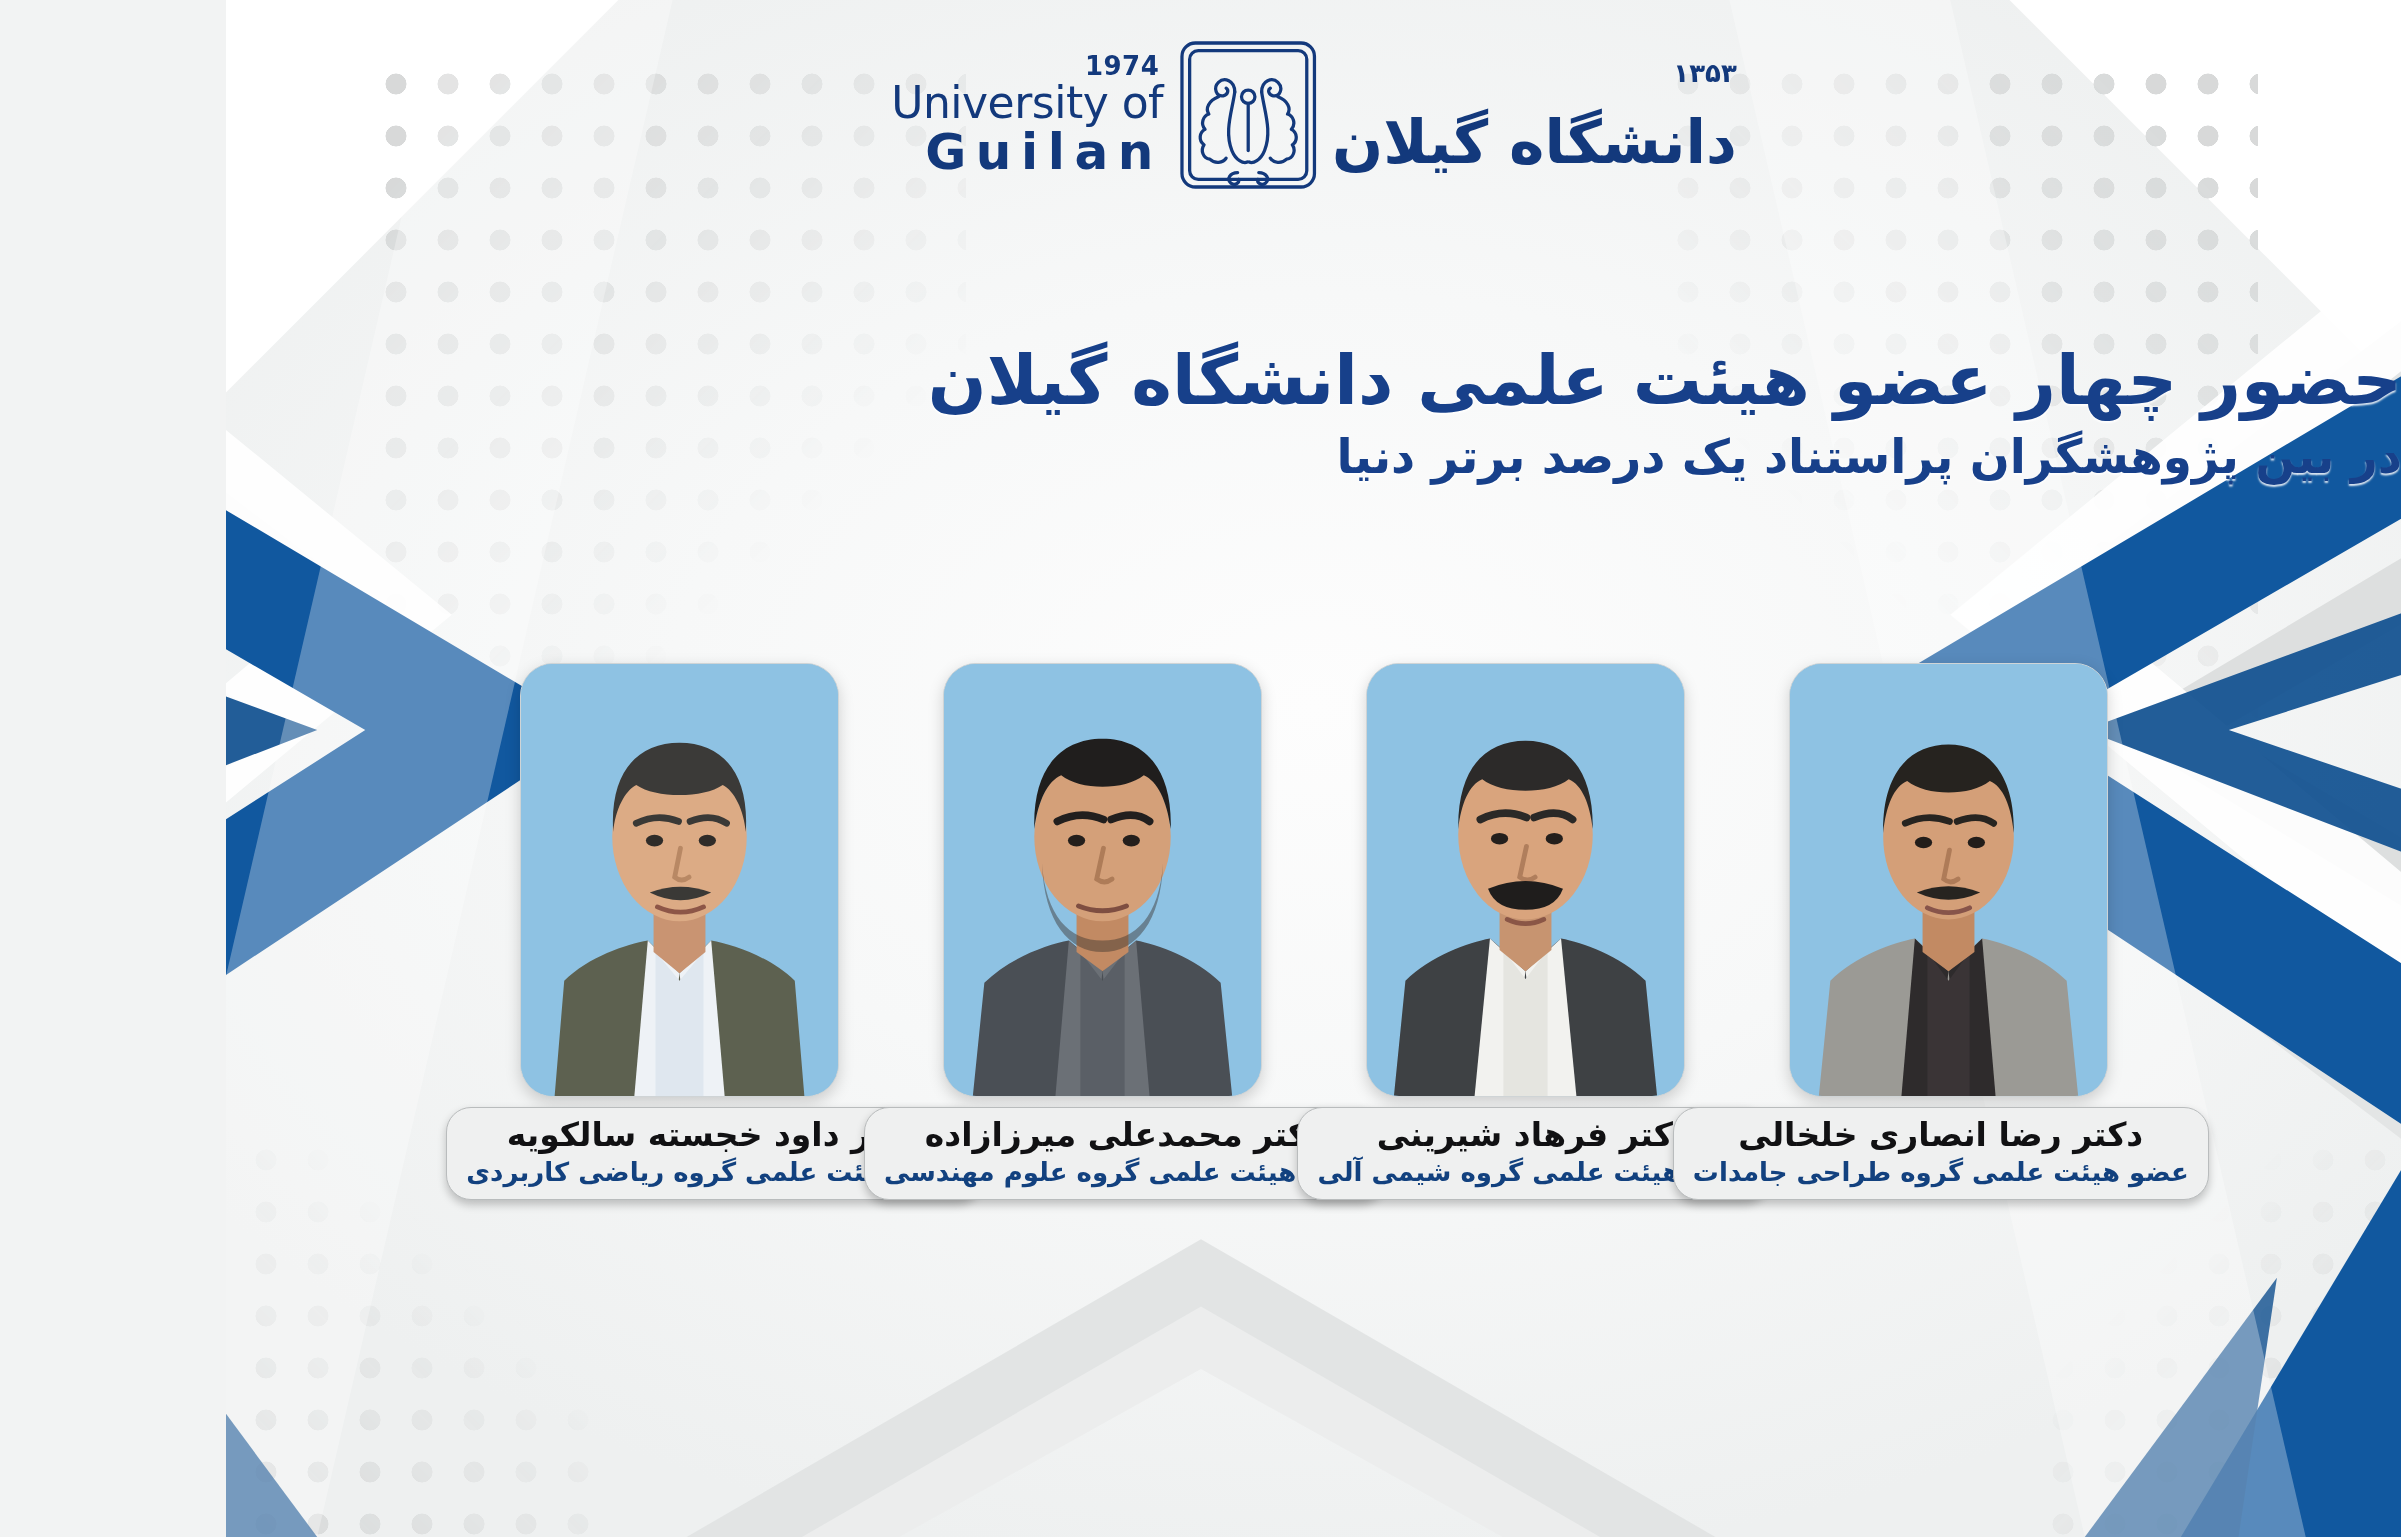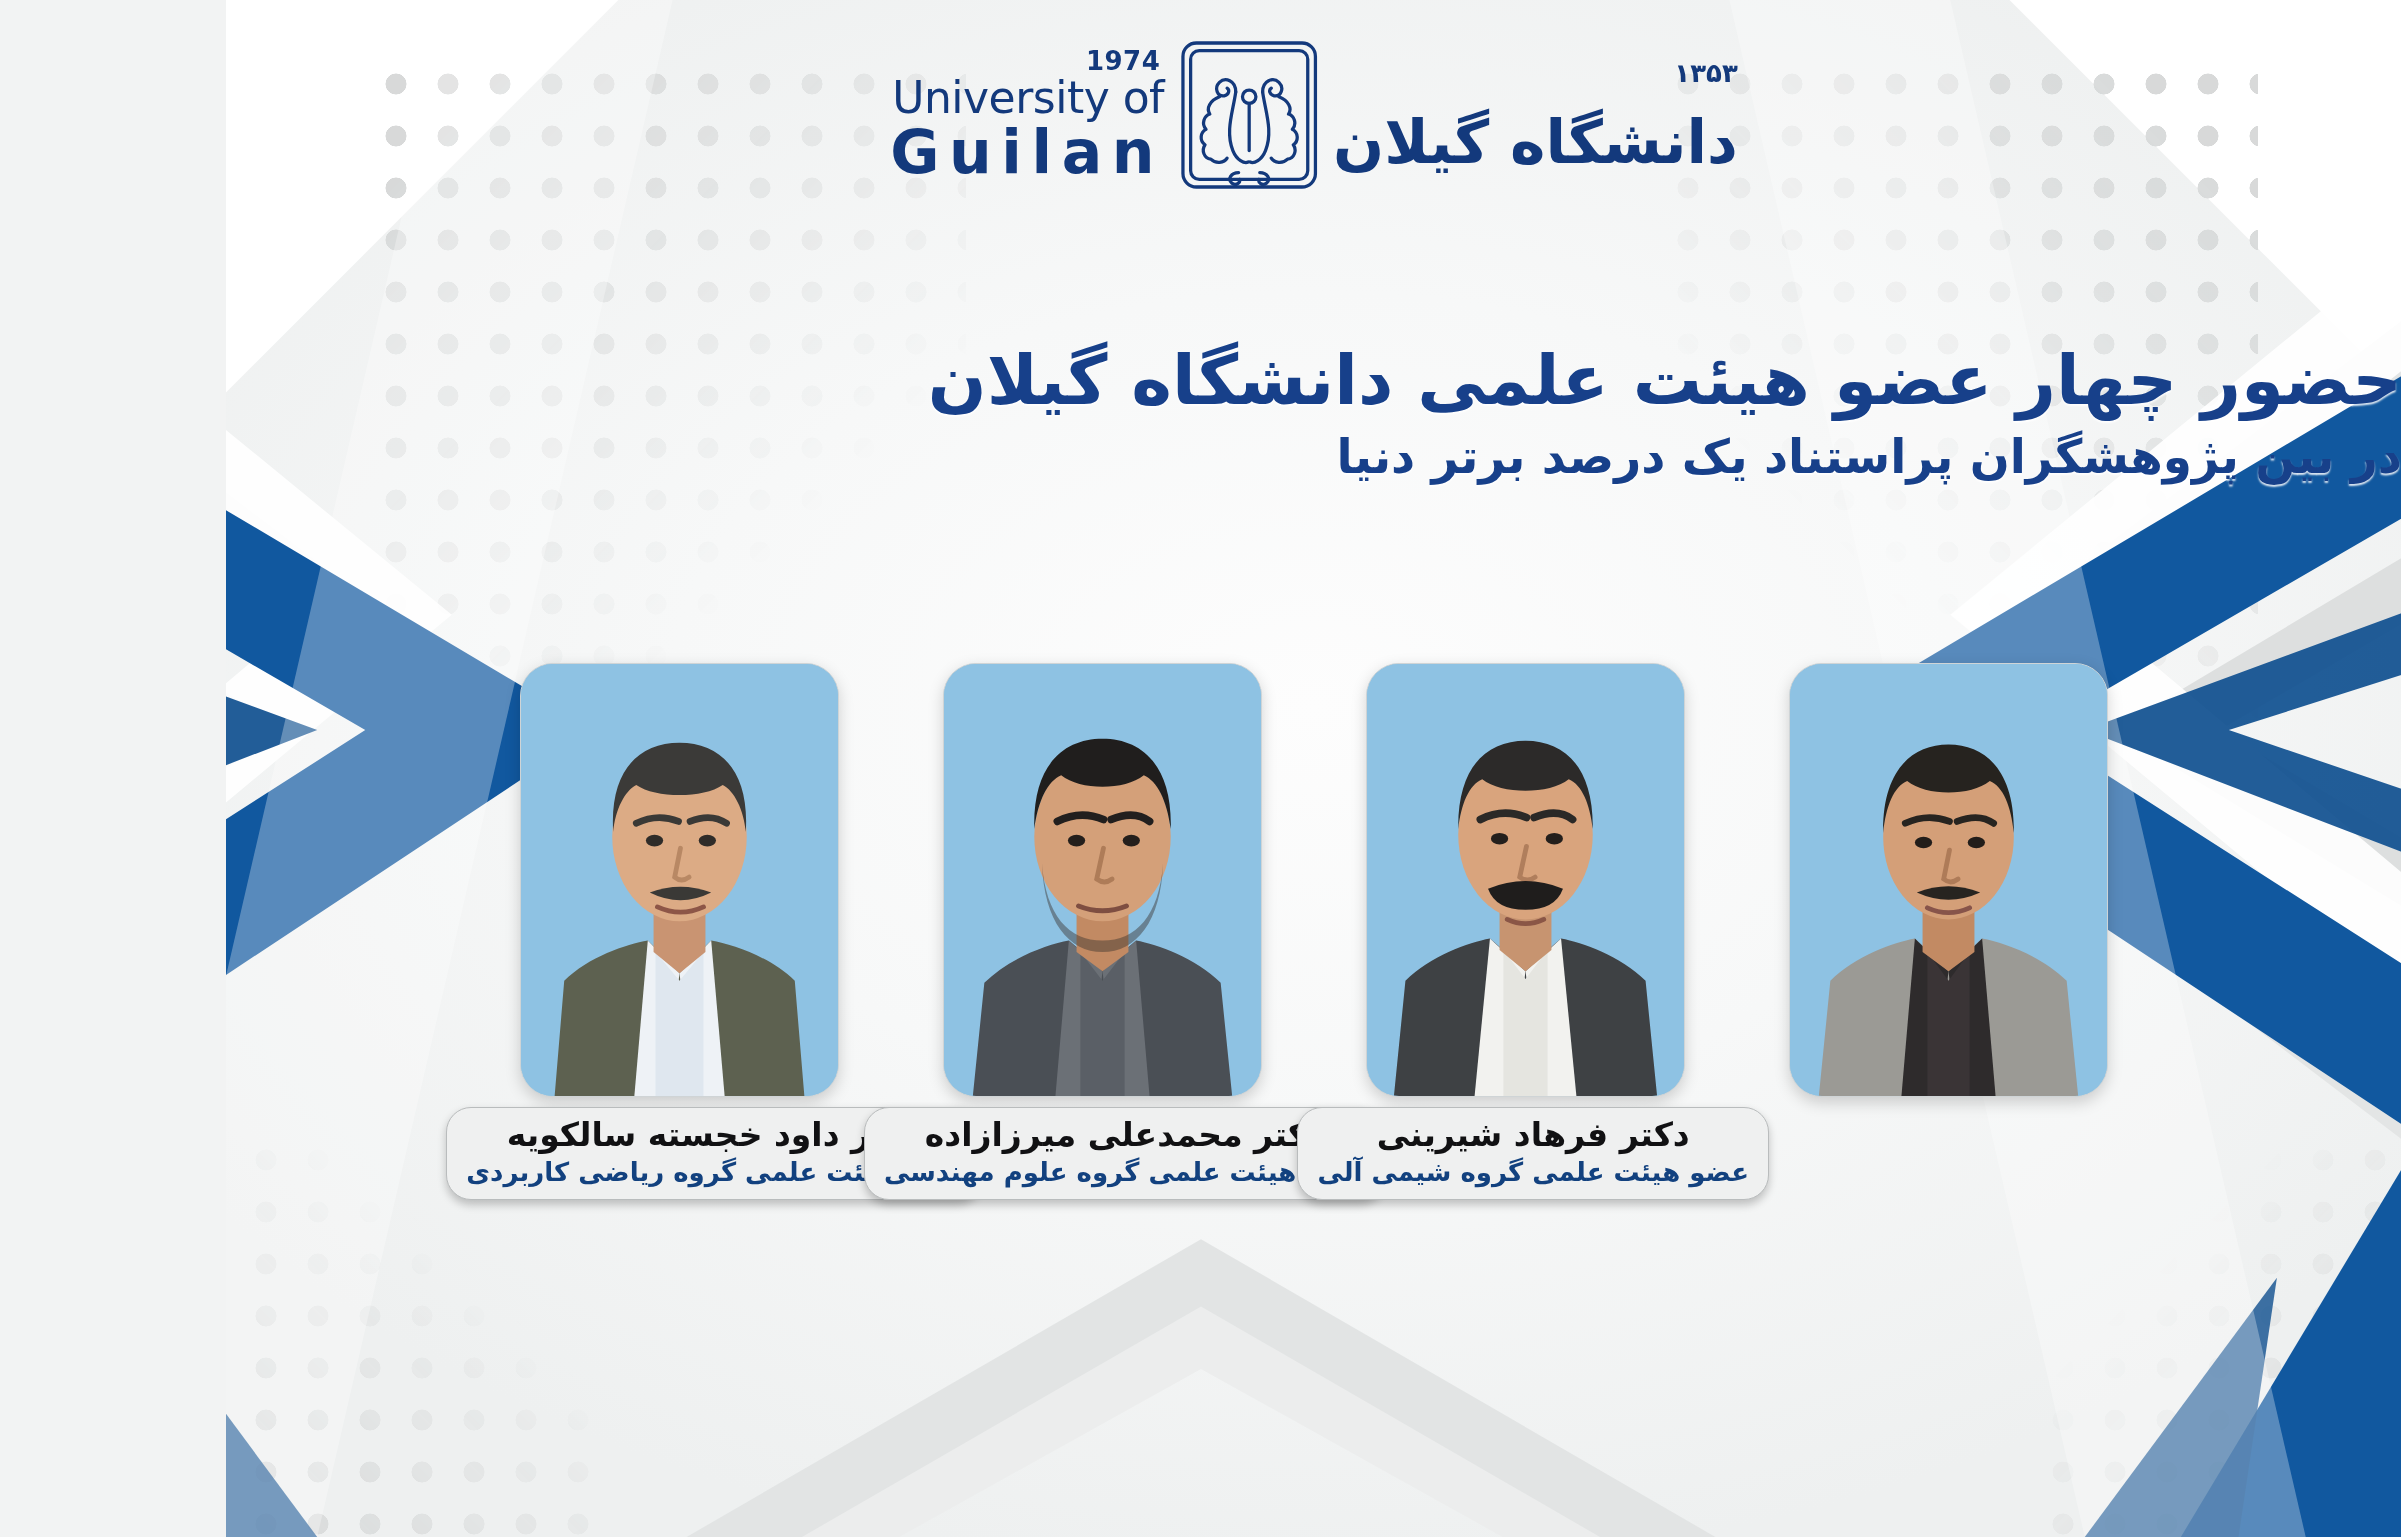--- a/index.html
+++ b/index.html
@@ -76,21 +76,21 @@
     line-height:1;padding-right:13.4px;
   }
   .logo-year-en{
     font-size:26px;font-weight:bold;letter-spacing:0.5px;
     margin-bottom:1.9px;margin-right:3.8px;
   }
   .logo-univ{
     font-size:44px;font-weight:400;letter-spacing:-0.5px;
   }
   .logo-guilan{
-    font-size:60px;font-weight:bold;letter-spacing:9.6px;margin-top:1.9px;
+    font-size:50px;font-weight:bold;letter-spacing:9.6px;margin-top:1.9px;
   }
   .logo-emblem{width:144px;height:156px;flex:0 0 auto;}
   .logo-fa{
     display:flex;flex-direction:column;align-items:flex-start;
     padding-left:11.5px;direction:rtl;
   }
   .logo-year-fa{font-size:26px;font-weight:bold;margin-bottom:3.8px;margin-left:19px;}
   .logo-fa-name{width:365px;height:115px;margin-top:20px;}
 
   
@@ -357,17 +357,21 @@
                    C 108 128 100 148 97 176 Z" fill="#26231f"></path>
           <path d="M 120 166 q 23 -11 46 -2" stroke="#272420" stroke-width="7" fill="none" stroke-linecap="round"></path>
           <path d="M 174 164 q 23 -9 38 2" stroke="#272420" stroke-width="7" fill="none" stroke-linecap="round"></path>
           <ellipse cx="139" cy="186" rx="9" ry="6" fill="#221d1a"></ellipse>
           <ellipse cx="194" cy="186" rx="9" ry="6" fill="#221d1a"></ellipse>
           <path d="M 166 194 L 160 224 q 7 6 15 0" stroke="#ae7b58" stroke-width="5" fill="none" stroke-linecap="round"></path>
           <path d="M 132 238 q 33 -13 66 0 q -33 15 -66 0 Z" fill="#272420"></path>
           <path d="M 143 254 q 22 10 44 0" stroke="#87544a" stroke-width="5" fill="none" stroke-linecap="round"></path>
         </svg>
       </div>
+      <div class="label">
+        <span class="nm">دکتر رضا انصاری خلخالی</span>
+        <span class="dept">عضو هیئت علمی گروه طراحی جامدات</span>
+      </div>
     </div>
 
   </div>
 </div>
 
 
 </body></html>

